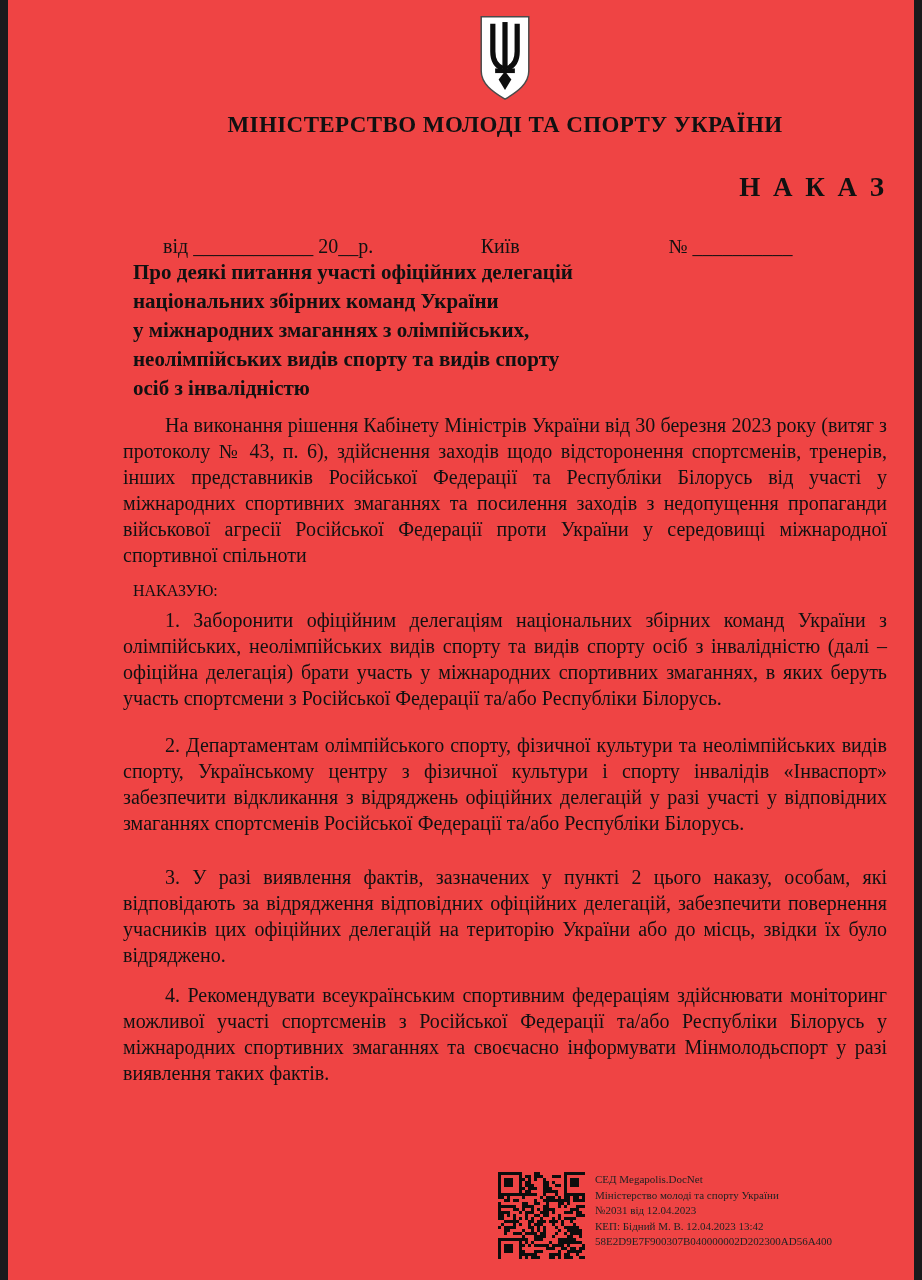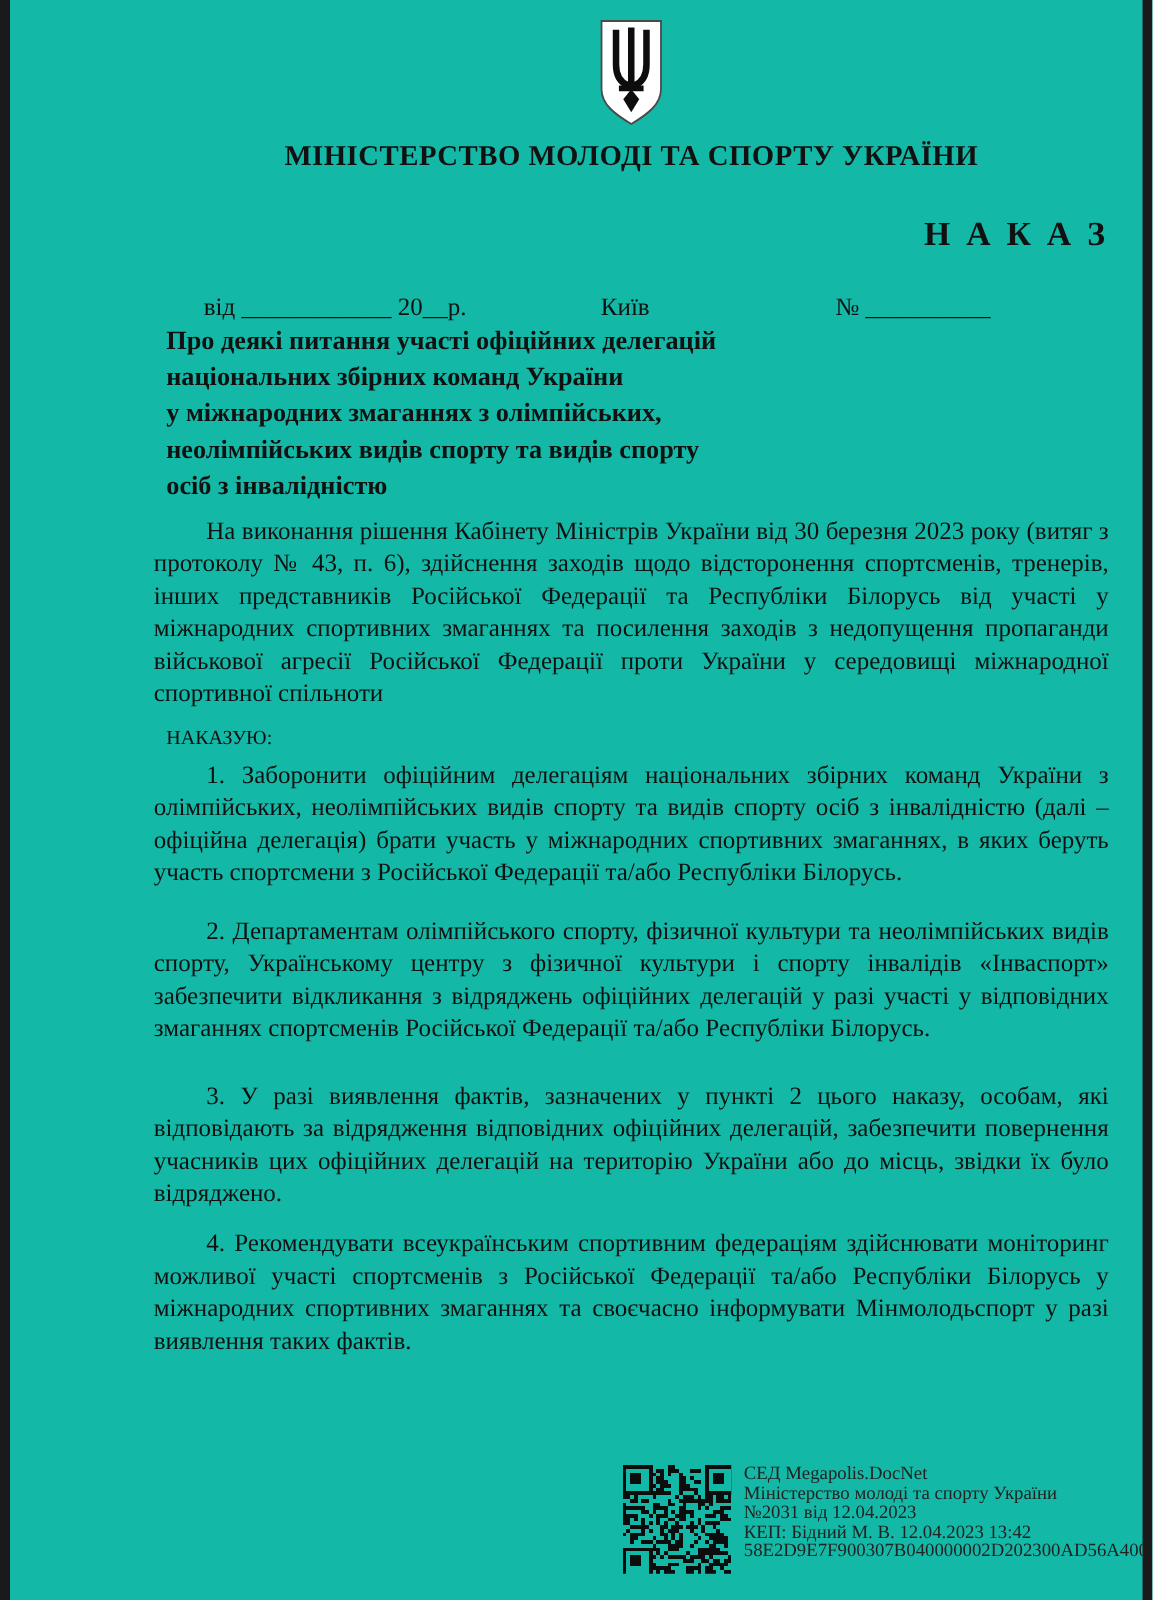--- a/index.html
+++ b/index.html
@@ -1,21 +1,21 @@
 <!DOCTYPE html>
 <html><head>
 <meta charset="utf-8">
 <style>
   * { box-sizing: border-box; margin: 0; padding: 0; }
   html, body { background: #e8e8e8; }
   .page {
     position: relative;
     width: 922px;
     height: 1280px;
-    background: #14b8a6;
+    background: #ef4444;
     font-family: "Liberation Serif", "DejaVu Serif", serif;
     color: #111111;
     overflow: hidden;
     margin: 0 auto;
   }
   .edge { position: absolute; top: 0; bottom: 0; width: 8px; background: #1a1a1c; z-index: 5; }
   .edge-left { left: 0; }
   .edge-right { right: 0; }
 
   .content {
@@ -85,21 +85,21 @@
     position: absolute;
     left: 498px;
     top: 1172px;
     display: flex;
     align-items: flex-start;
     z-index: 2;
   }
   .qr-box { width: 87px; height: 87px; flex: 0 0 auto; }
   .stamp-text {
     margin-left: 10px;
-    font-size: 15px;
+    font-size: 11px;
     line-height: 15.5px;
     color: #222;
     white-space: nowrap;
     font-family: Liberation Serif, serif;
   }
 </style>
 </head>
 <body>
 
 <div class="page">

